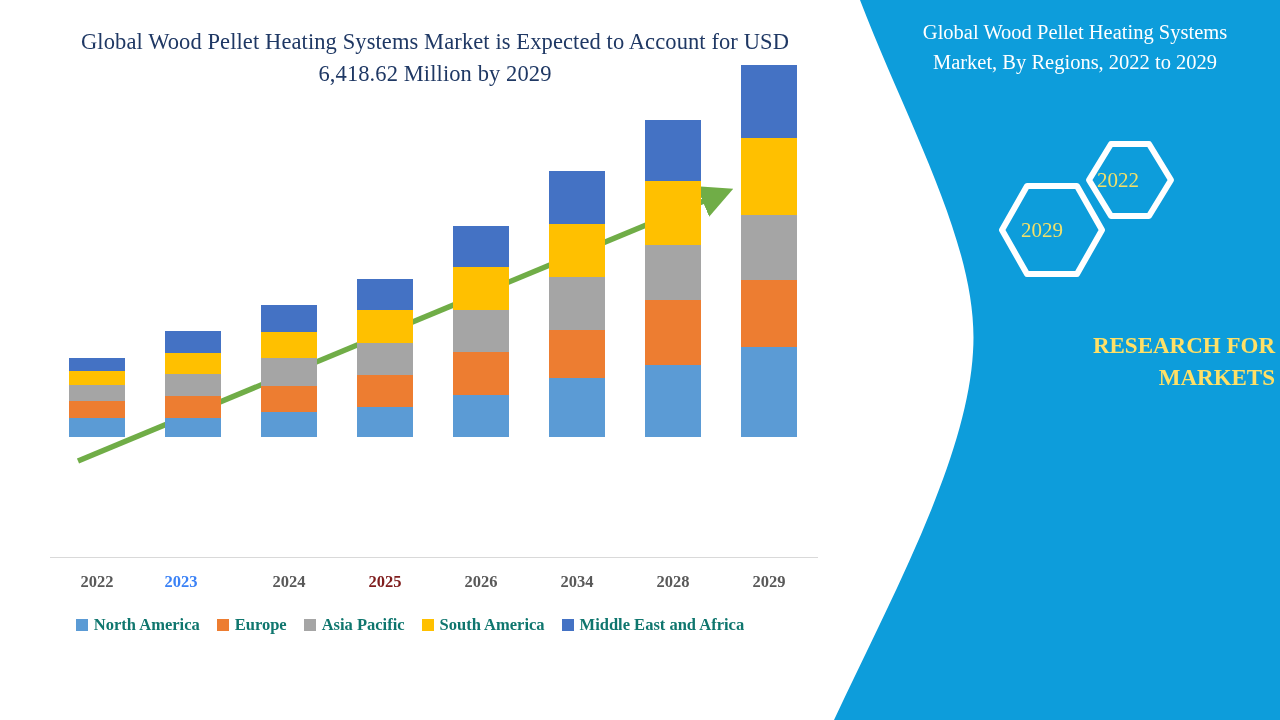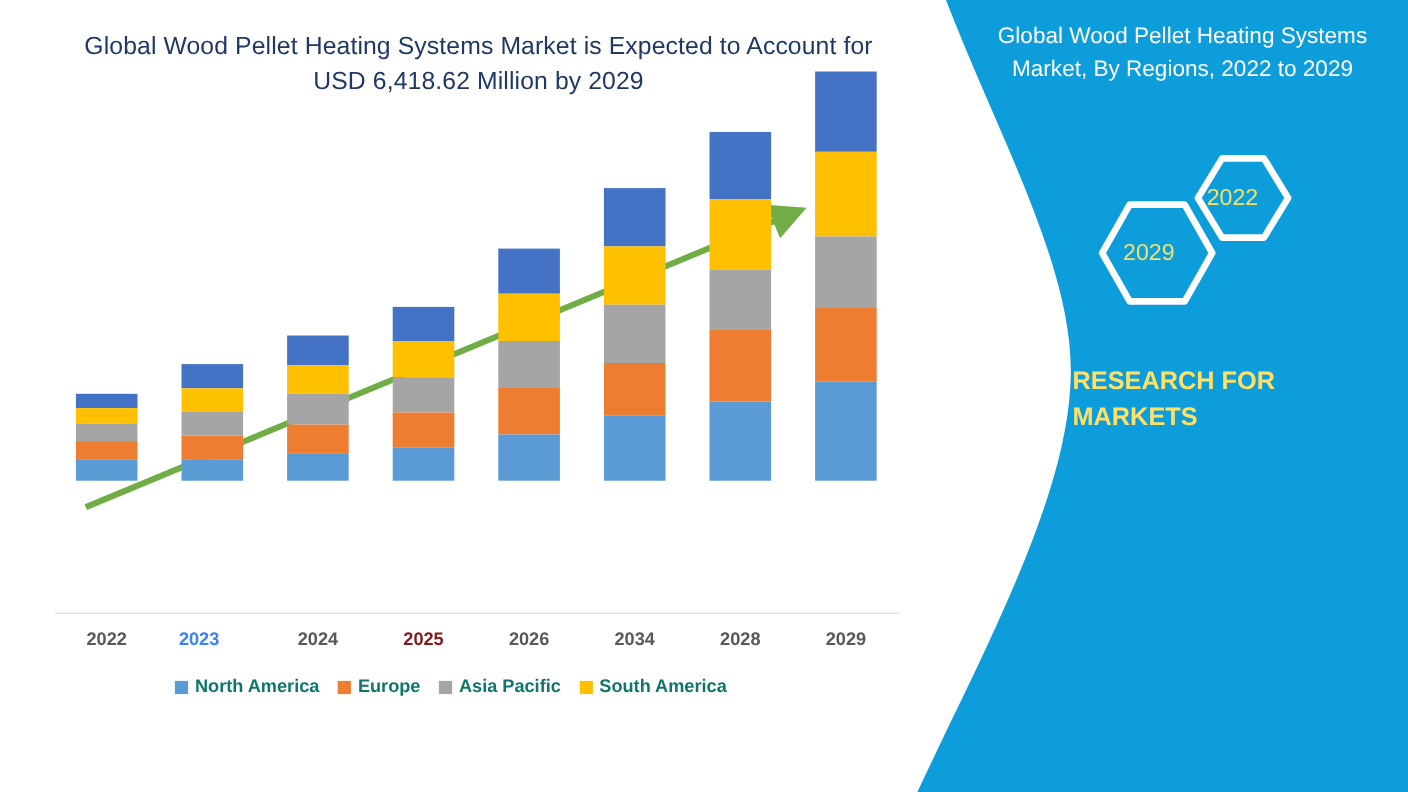--- a/index.html
+++ b/index.html
@@ -11,20 +11,21 @@
     width: 1280px;
     height: 720px;
     overflow: hidden;
     font-family: "Liberation Sans", sans-serif;
   }
   #root {
     position: relative;
     width: 1280px;
     height: 508px;
     background: #ffffff;
+    font-family: Liberation Serif, serif;
   }
 
   
   .blue-panel {
     position: absolute;
     top: 0;
     left: 820px;
     width: 460px;
     height: 720px;
     background: #0D9DDB;
@@ -160,21 +161,21 @@
     position: absolute;
     color: #F2E06A;
     font-size: 21px;
     white-space: nowrap;
   }
   .brand {
     position: absolute;
     left: 975px;
     top: 330px;
     width: 300px;
-    text-align: left;
+    text-align: right;
     color: #FFE066;
     font-size: 23px;
     font-weight: bold;
     line-height: 1.4;
   }
 </style>
 </head>
 <body>
 
 <div id="root">
@@ -274,20 +275,24 @@
         <span class="legend-label">Europe</span>
       </div>
       <div class="legend-item">
         <span class="legend-swatch" style="background: rgb(165, 165, 165);"></span>
         <span class="legend-label">Asia Pacific</span>
       </div>
       <div class="legend-item">
         <span class="legend-swatch" style="background: rgb(255, 192, 0);"></span>
         <span class="legend-label">South America</span>
       </div>
+      <div class="legend-item">
+        <span class="legend-swatch" style="background: rgb(68, 114, 196);"></span>
+        <span class="legend-label">Middle East and Africa</span>
+      </div>
     </div>
   </div>
 
   <div class="blue-panel" style="background: rgb(13, 157, 219);">
     <svg class="white-wave" viewBox="0 0 460 720" preserveAspectRatio="none">
       <path d="M0,0 L40,0 C90,130 160,250 153,352 C147,460 70,600 14,720 L0,720 Z" fill="#ffffff"></path>
     </svg>
   </div>
 
   <div class="panel-title">Global Wood Pellet Heating Systems Market, By Regions, 2022 to 2029</div>

